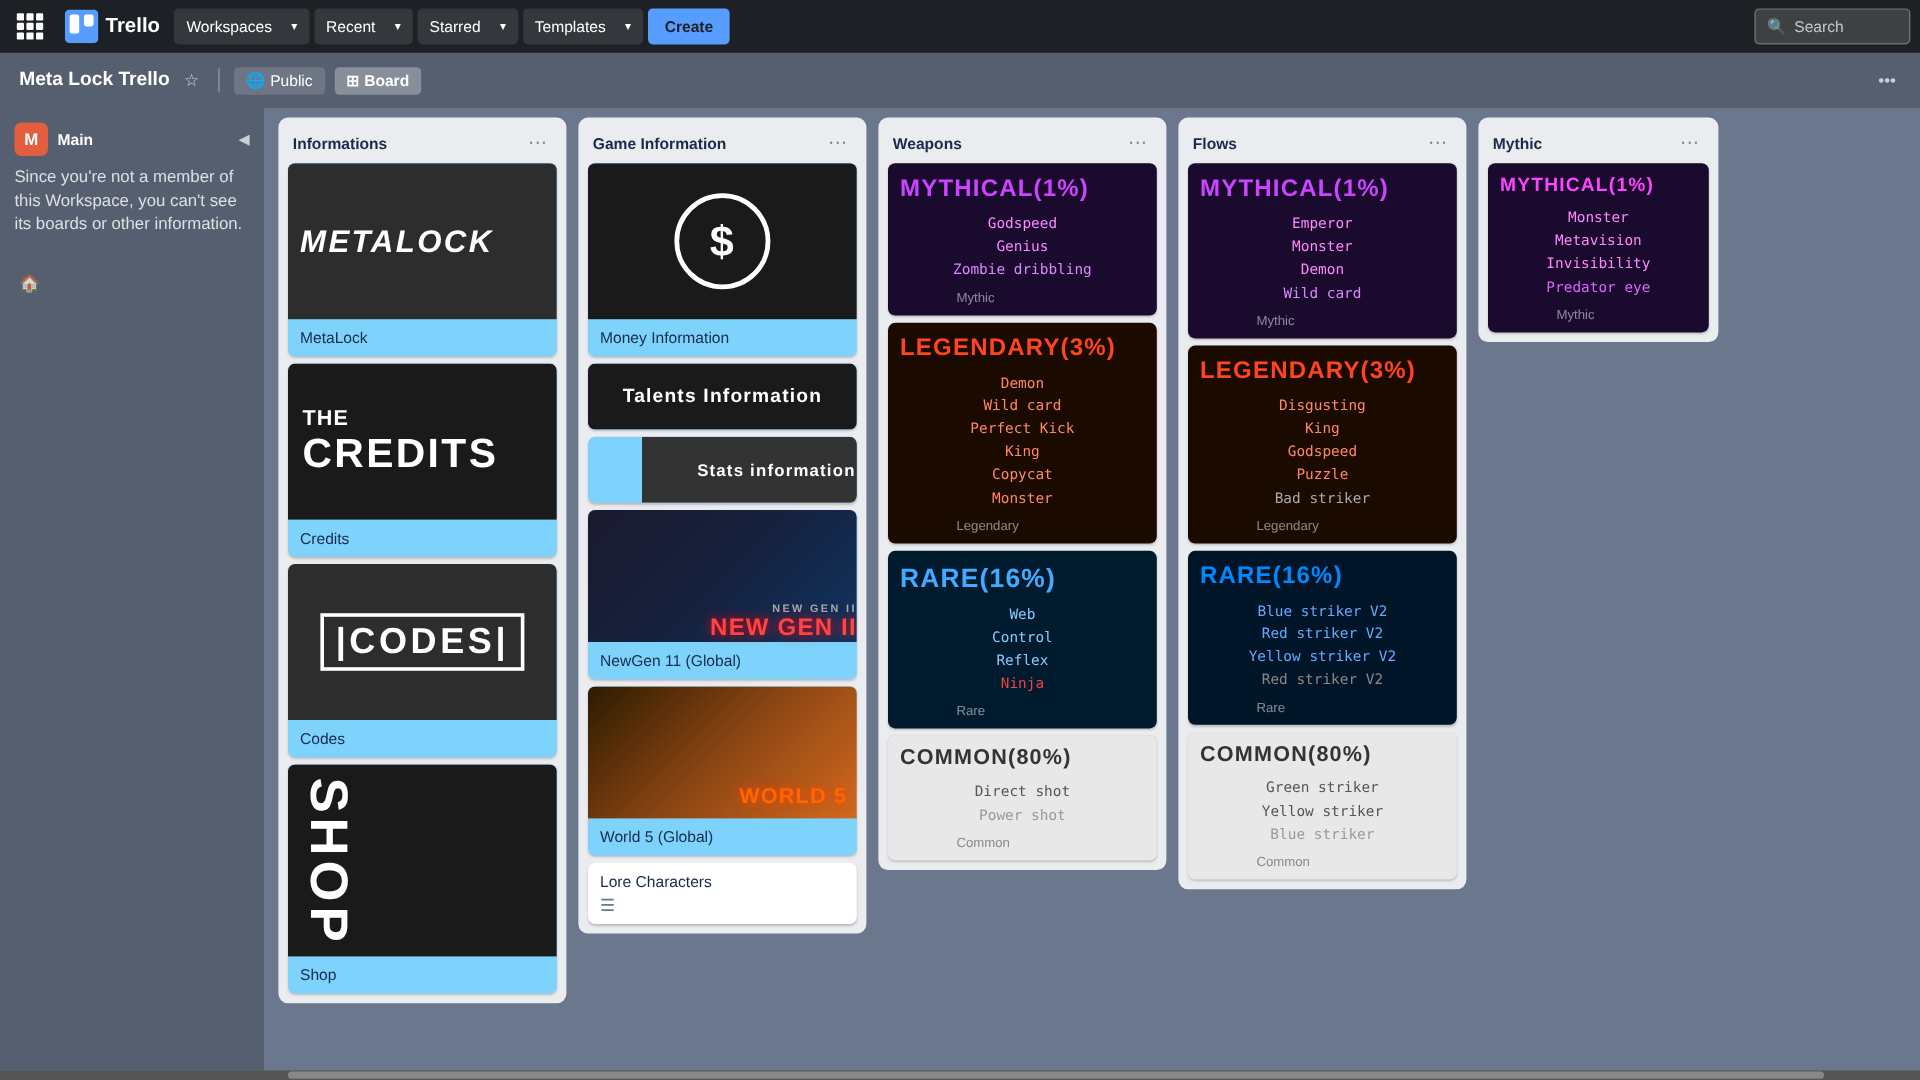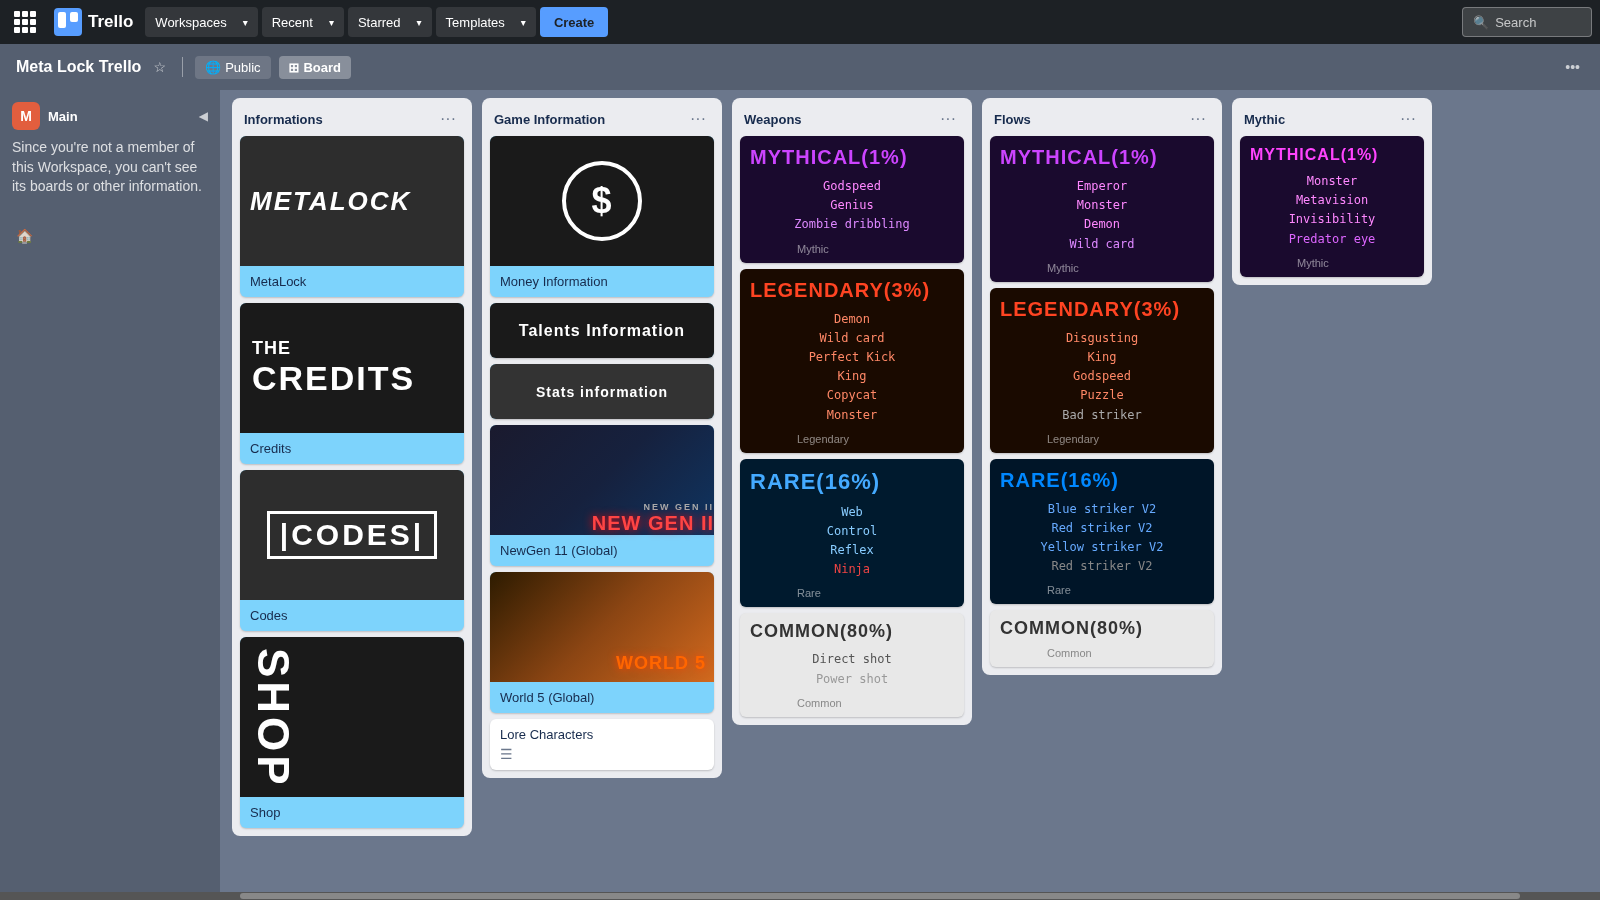--- a/index.html
+++ b/index.html
@@ -375,20 +375,21 @@
       font-weight: 700;
       letter-spacing: 1px;
     }
 
     
     .stats-bg {
       background: #2a2a2a;
       height: 55px;
       align-items: center;
       padding: 0 24px;
+      margin-left: 45px;
     }
     .stats-label {
       color: white;
       font-size: 14px;
       font-weight: 600;
     }
 
     
     .newgen-bg {
       background: linear-gradient(135deg, #1a1a2e, #16213e, #0f3460);
@@ -768,20 +769,23 @@
         <div class="rarity-card flows-rare">
           <div class="rarity-header" style="color:#0088ff; font-size:20px;">RARE(16%)</div>
           <div class="rarity-items" style="color:#66aaff;">
             Blue striker V2<br>Red striker V2<br>Yellow striker V2<br><span style="color:#888">Red striker V2</span>
           </div>
           <div class="rarity-footer">Rare</div>
         </div>
 
         <div class="rarity-card flows-common">
           <div class="rarity-header" style="color:#333; font-size:18px; padding:8px 10px 4px;">COMMON(80%)</div>
+          <div class="rarity-items" style="color:#555;">
+            Green striker<br>Yellow striker<br><span style="color:#999">Blue striker</span>
+          </div>
           <div class="rarity-footer" style="color:#888;">Common</div>
         </div>
 
       </div>
     </div>
 
     <div class="list" style="width:200px;">
       <div class="list-header">
         <span class="list-title">Mythic</span>
         <button class="list-menu-btn">···</button>

